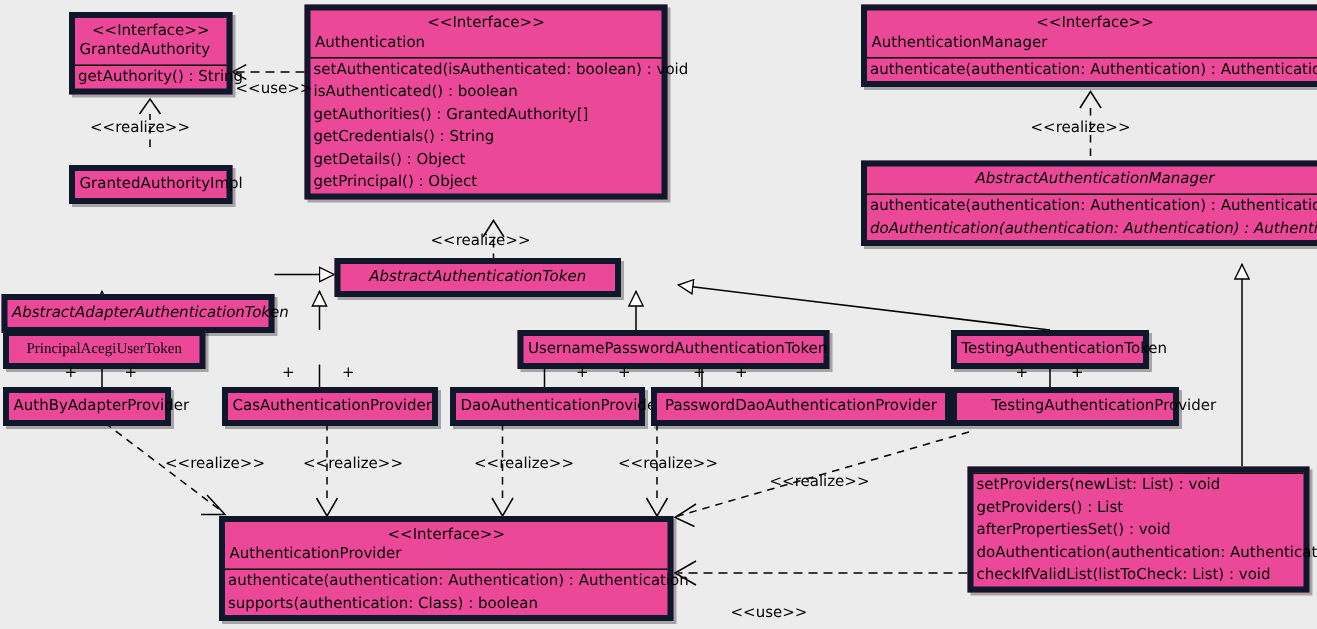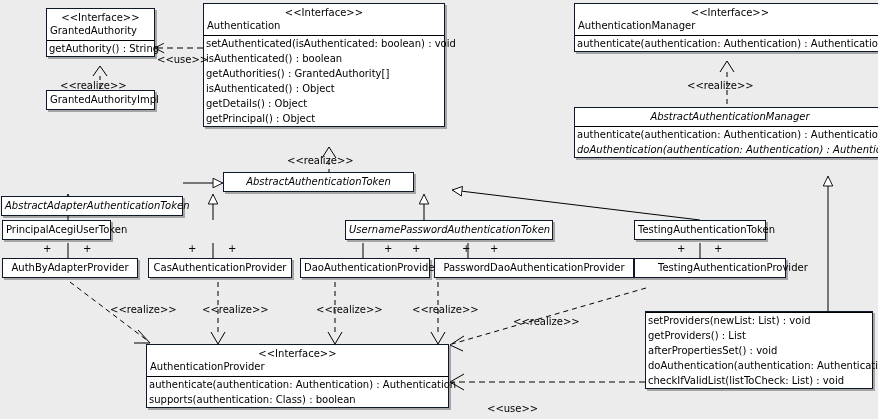--- a/index.html
+++ b/index.html
@@ -24,22 +24,22 @@
   }
   #edges {
     position: absolute;
     left: 0; top: 0;
     width: 878px;
     height: 419px;
     pointer-events: none;
   }
   .uml-box {
     position: absolute;
-    background: #ffffff;
-    border: 1px solid #0f172a;
+    background: #ec4899;
+    border: 4px solid #0f172a;
     box-sizing: border-box;
     box-shadow: 2px 2px 0 rgba(0,0,0,0.30);
     z-index: 5;
   }
   .hdr {
     padding: 2px 3px 3px 3px;
     text-align: center;
     line-height: 13px;
   }
   .stereo {
@@ -197,34 +197,34 @@
   <div class="uml-box" style="left:46px; top:8px; width:109px;">
     <div class="hdr">
       <span class="stereo">&lt;&lt;Interface&gt;&gt;</span>
       <span class="cname">GrantedAuthority</span>
     </div>
     <div class="members">
       <span class="m">getAuthority() : String</span>
     </div>
   </div>
 
-  <div class="uml-box" style="left:46px; top:90px; width:109px;">
+  <div class="uml-box" style="left:46px; top:110px; width:109px;">
     <div class="plain-title">GrantedAuthorityImpl</div>
   </div>
 
   <div class="uml-box" style="left:203px; top:3px; width:242px;">
     <div class="hdr">
       <span class="stereo">&lt;&lt;Interface&gt;&gt;</span>
       <span class="cname">Authentication</span>
     </div>
     <div class="members">
       <span class="m">setAuthenticated(isAuthenticated: boolean) : void</span>
       <span class="m">isAuthenticated() : boolean</span>
       <span class="m">getAuthorities() : GrantedAuthority[]</span>
-      <span class="m">isAuthenticated() : Object</span>
+      <span class="m">getCredentials() : String</span>
       <span class="m">getDetails() : Object</span>
       <span class="m">getPrincipal() : Object</span>
     </div>
   </div>
 
   <div class="uml-box" style="left:574px; top:3px; width:312px;">
     <div class="hdr">
       <span class="stereo">&lt;&lt;Interface&gt;&gt;</span>
       <span class="cname">AuthenticationManager</span>
     </div>
@@ -242,44 +242,44 @@
   </div>
 
   <div class="uml-box" style="left:1px; top:172px; width:182px;margin-top:24px;">
     <div class="plain-title abstract">AbstractAdapterAuthenticationToken</div>
   </div>
 
   <div class="uml-box" style="left:223px; top:172px; width:191px;">
     <div class="plain-title abstract">AbstractAuthenticationToken</div>
   </div>
 
-  <div class="uml-box" style="left:2px; top:220px; width:109px;">
+  <div class="uml-box" style="left:2px; top:220px; width:135px;font-family:Liberation Serif, serif;">
     <div class="plain-title">PrincipalAcegiUserToken</div>
   </div>
   <span class="plusmark" style="left:43px; top:244px;">+</span>
   <span class="plusmark" style="left:83px; top:244px;">+</span>
 
   <span class="plusmark" style="left:188px; top:244px;">+</span>
   <span class="plusmark" style="left:228px; top:244px;">+</span>
 
-  <div class="uml-box" style="left:345px; top:220px; width:208px;font-style:italic;">
+  <div class="uml-box" style="left:345px; top:220px; width:208px;">
     <div class="plain-title">UsernamePasswordAuthenticationToken</div>
   </div>
   <span class="plusmark" style="left:384px; top:244px;">+</span>
   <span class="plusmark" style="left:412px; top:244px;">+</span>
   <span class="plusmark" style="left:462px; top:244px;">+</span>
   <span class="plusmark" style="left:490px; top:244px;">+</span>
 
   <div class="uml-box" style="left:634px; top:220px; width:132px;">
     <div class="plain-title">TestingAuthenticationToken</div>
   </div>
   <span class="plusmark" style="left:677px; top:244px;">+</span>
   <span class="plusmark" style="left:714px; top:244px;">+</span>
 
-  <div class="uml-box" style="left:2px; top:258px; width:136px;">
+  <div class="uml-box" style="left:2px; top:258px; width:112px;">
     <div class="plain-title">AuthByAdapterProvider</div>
   </div>
 
   <div class="uml-box" style="left:148px; top:258px; width:144px;">
     <div class="plain-title">CasAuthenticationProvider</div>
   </div>
 
   <div class="uml-box" style="left:300px; top:258px; width:130px;">
     <div class="plain-title">DaoAuthenticationProvider</div>
   </div>

